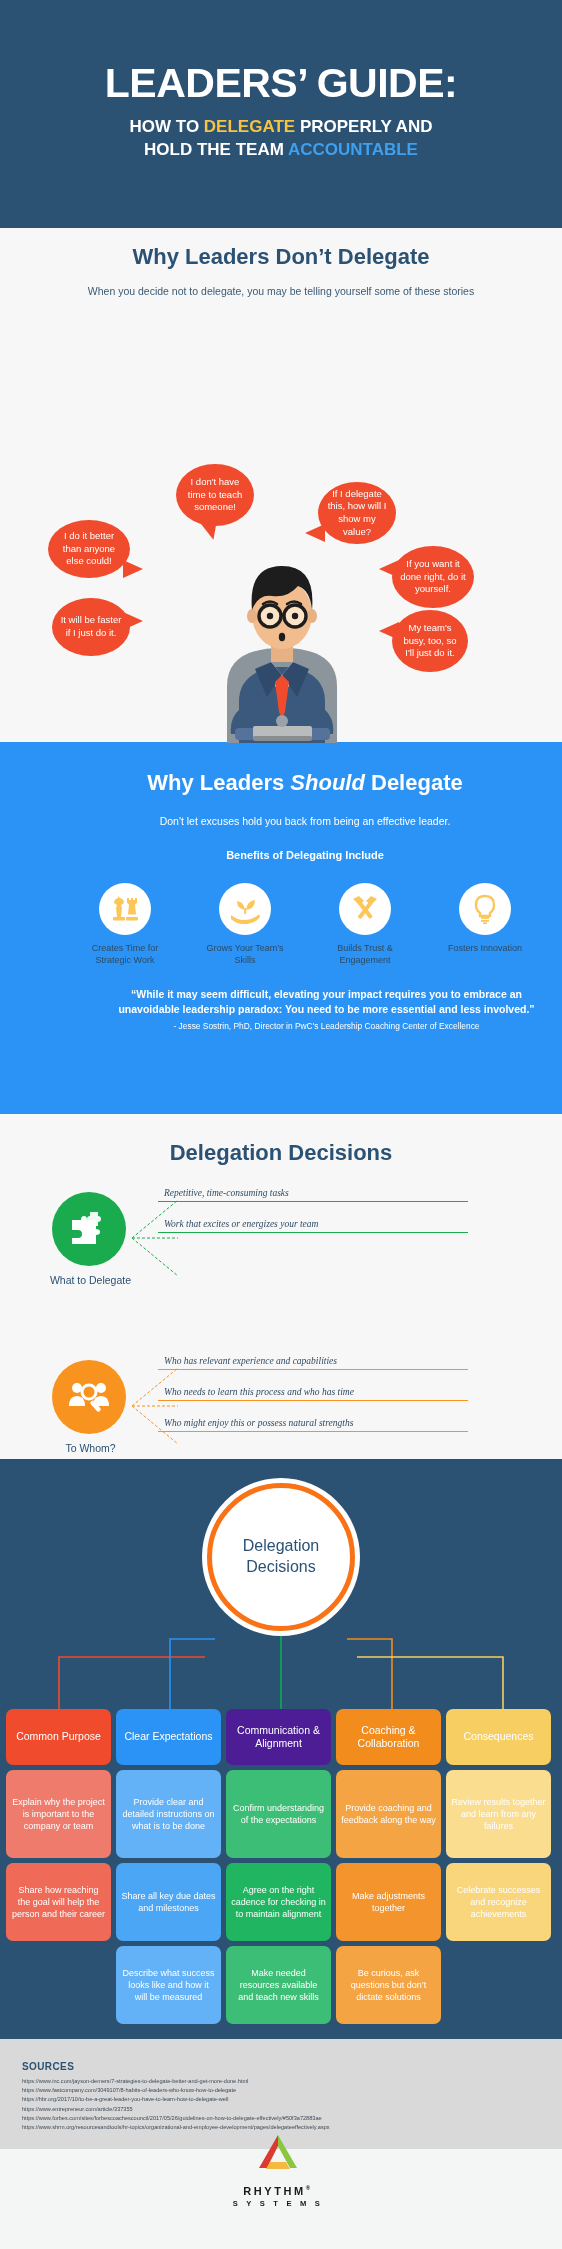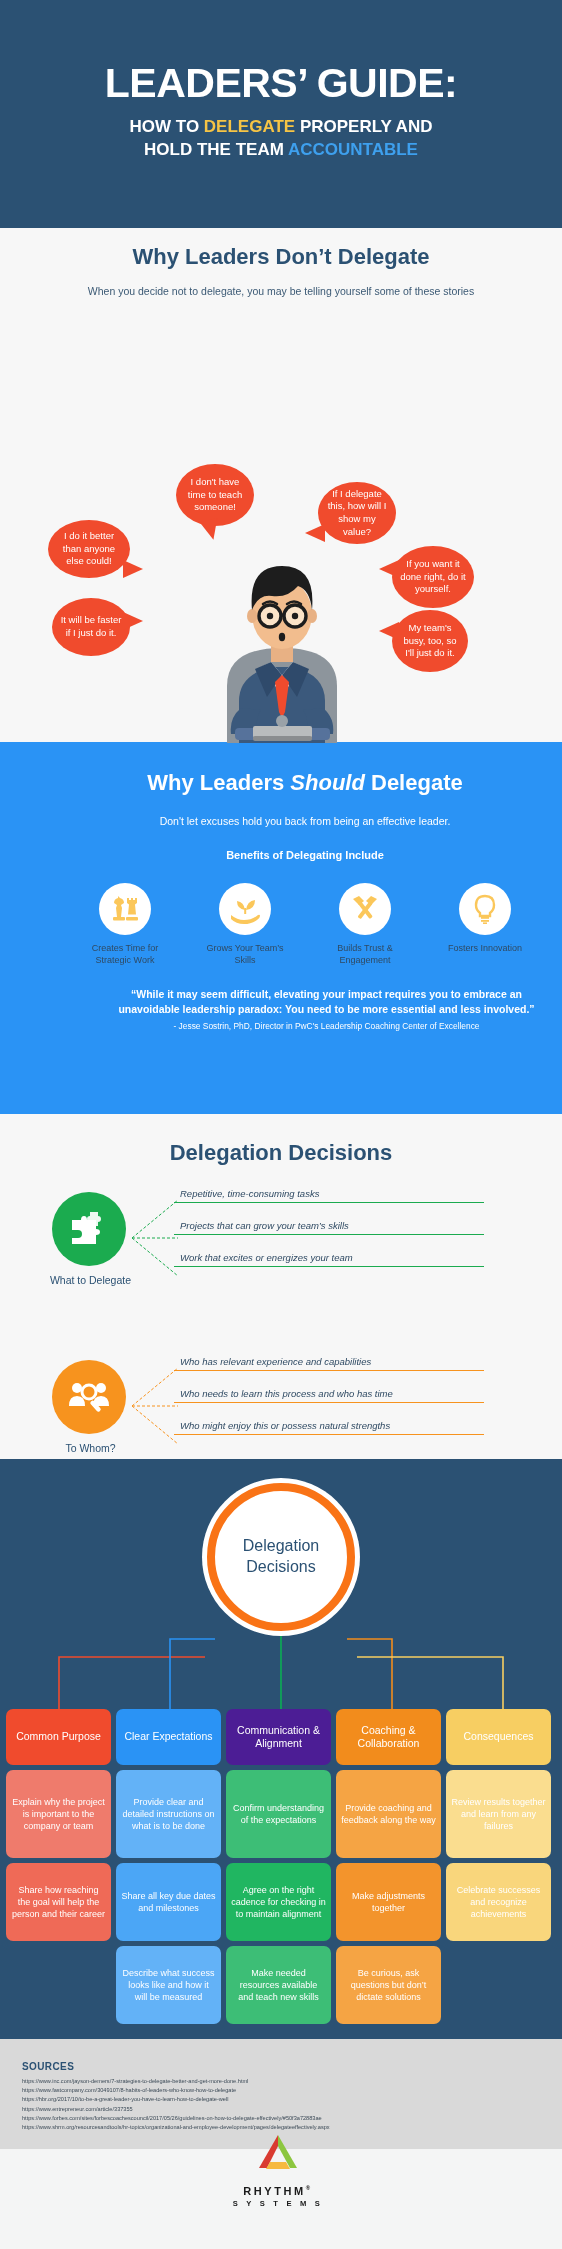--- a/index.html
+++ b/index.html
@@ -134,34 +134,34 @@
     position: absolute; left: 52px; top: 6px;
     width: 74px; height: 74px; border-radius: 50%;
     display: flex; align-items: center; justify-content: center;
   }
   .dd-circle.green { background: #1bab4f; }
   .dd-circle.orange { background: #f7931e; }
   .dd-caption {
     position: absolute; left: 18px; top: 88px; width: 145px;
     color: #2b5173; font-size: 10.5px; text-align: center;
   }
-  .dd-lines { position: absolute; left: 174px; top: 0px; width: 310px; }
+  .dd-lines { position: absolute; left: 158px; top: 0px; width: 310px; font-family: Liberation Serif, serif; }
   .dd-line {
     font-style: italic; font-size: 9.5px; color: #2f4a63;
     padding: 2px 0 3px 6px;
   }
   .dd-line.green { border-bottom: 1.6px solid #1bab4f; }
   .dd-line.orange { border-bottom: 1.6px solid #f7931e; }
   .dd-connectors { position: absolute; left: 126px; top: 0; width: 58px; height: 105px; }
 
   
   .sec4 { background: #2b5173; height: 580px; position: relative; padding-top: 24px; }
   .strat-circle {
     width: 148px; height: 148px; border-radius: 50%;
-    background: #ffffff; border: 8px solid #f97316;
+    background: #ffffff; border: 5px solid #f97316;
     box-shadow: 0 0 0 5px #ffffff;
     margin: 0 auto;
     display: flex; align-items: center; justify-content: center;
     text-align: center;
     color: #2b5173; font-size: 16px; font-weight: normal; line-height: 1.3;
     position: relative; z-index: 5;
   }
   .connector-svg { position: absolute; left: 0; top: 160px; width: 562px; height: 100px; }
   .cols {
     position: absolute; left: 6px; top: 250px;
@@ -362,21 +362,20 @@
         </svg>
       </div>
       <div class="dd-caption">What to Delegate</div>
       <svg class="dd-connectors" viewBox="0 0 58 105">
         <line x1="6" y1="52" x2="52" y2="14" stroke="#1bab4f" stroke-width="1" stroke-dasharray="3,2"></line>
         <line x1="6" y1="52" x2="52" y2="52" stroke="#1bab4f" stroke-width="1" stroke-dasharray="3,2"></line>
         <line x1="6" y1="52" x2="52" y2="90" stroke="#1bab4f" stroke-width="1" stroke-dasharray="3,2"></line>
       </svg>
       <div class="dd-lines">
         <div class="dd-line green">Repetitive, time-consuming tasks</div>
-        <div class="dd-line green" style="margin-top:15px">Projects that can grow your team’s skills</div>
         <div class="dd-line green" style="margin-top:15px">Work that excites or energizes your team</div>
       </div>
     </div>
 
     <div class="dd-group" style="margin-top:48px">
       <div class="dd-circle orange">
         <svg width="42" height="42" viewBox="0 0 42 42">
           <g fill="#ffffff">
             <circle cx="9" cy="12" r="5"></circle>
             <path d="M1 30 q0 -10 8 -10 q8 0 8 10 z"></path>

